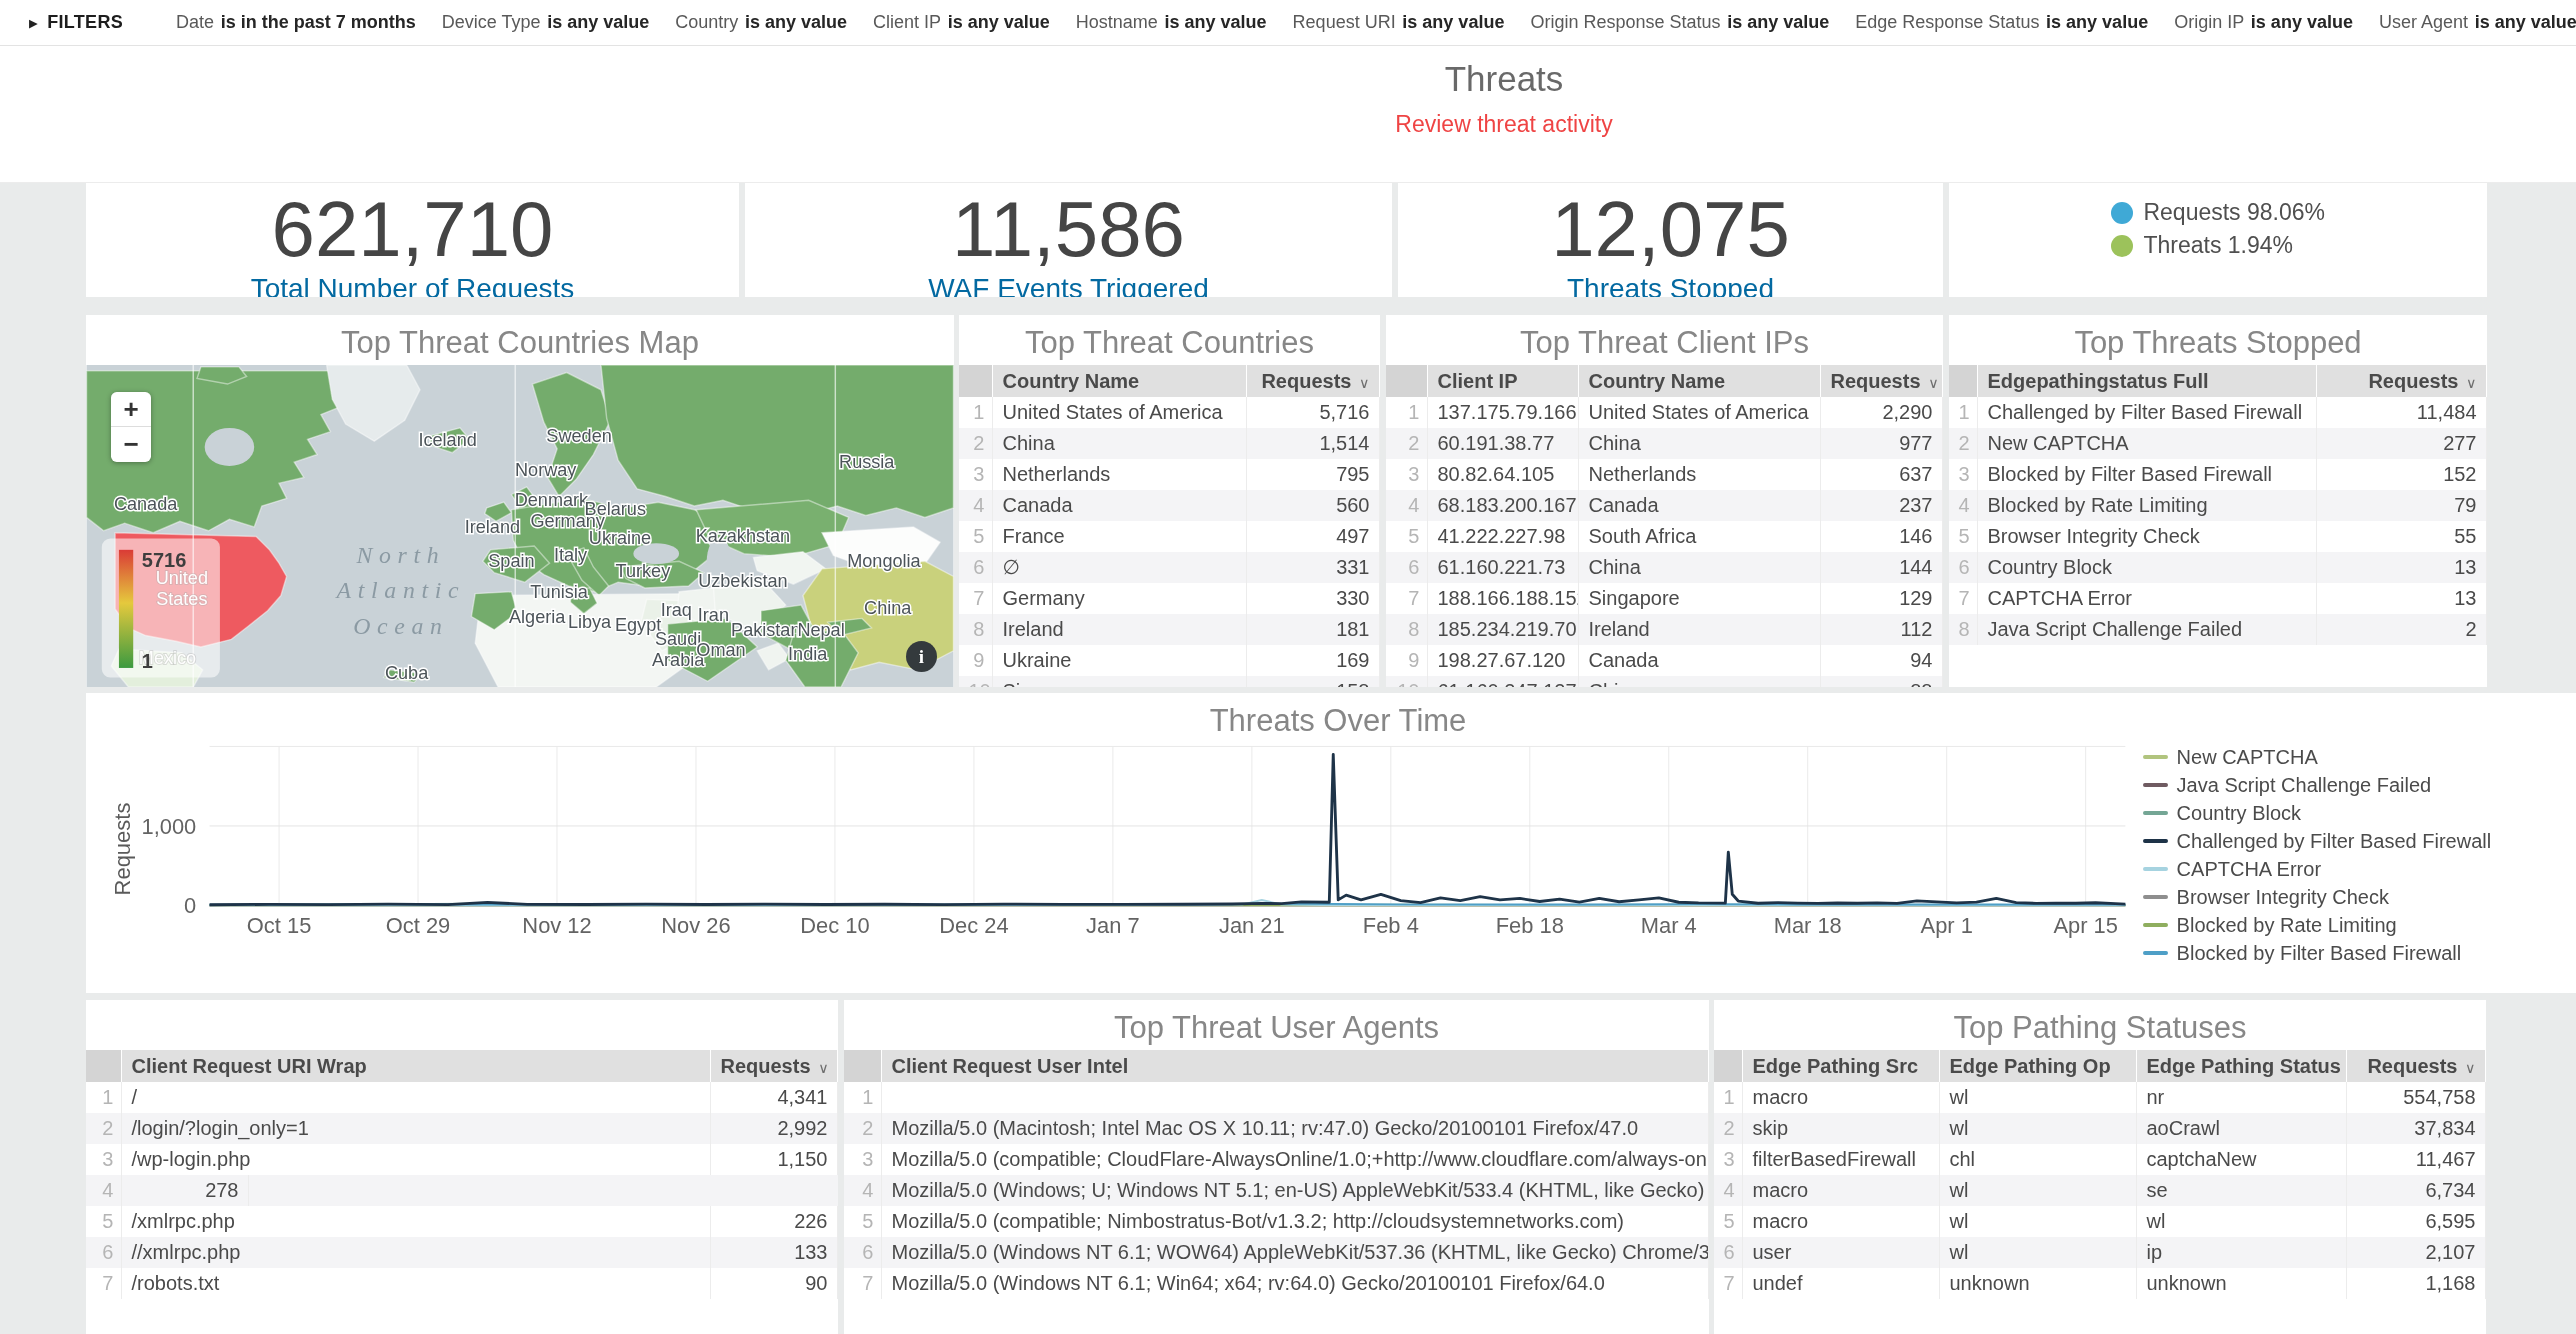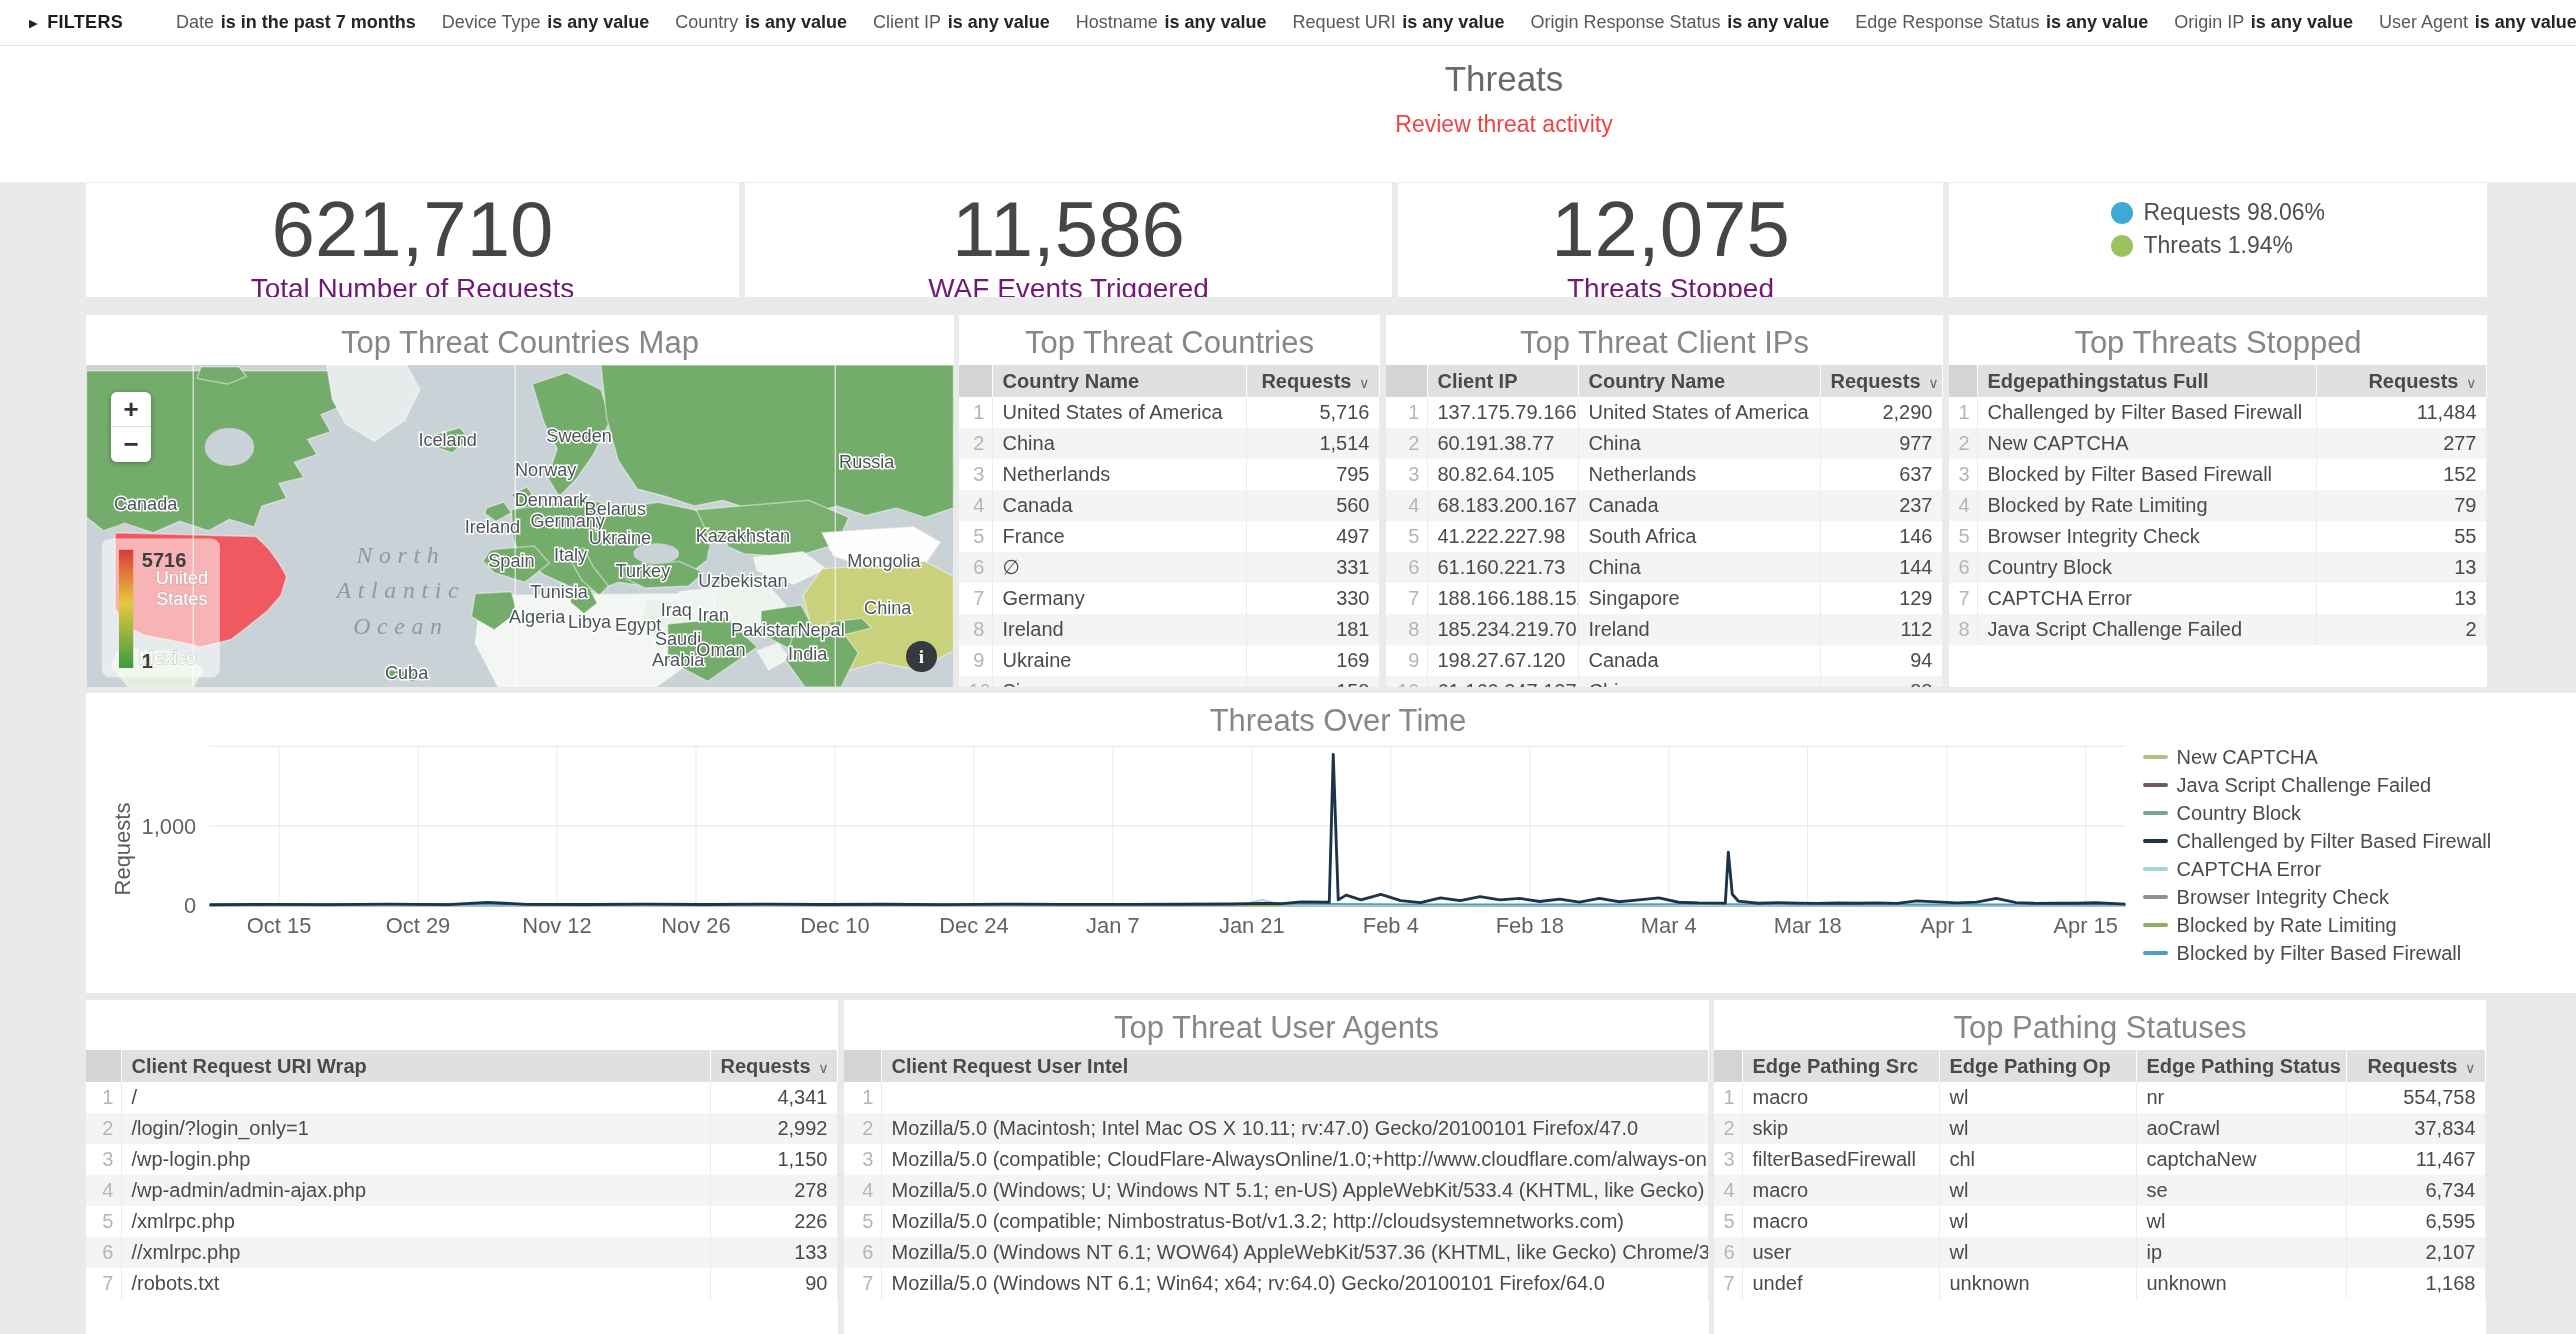--- a/index.html
+++ b/index.html
@@ -28,21 +28,21 @@
   .title-block { position:absolute; left:1504px; top:13.3px; transform:translateX(-50%); text-align:center; }
   .page-title { font-size:35px; color:#696969; font-weight:400; }
   .page-subtitle { font-size:23px; color:#ef4444; margin-top:11.4px; }
 
   
   .card { position:absolute; background:#fff; overflow:hidden; }
   .card-title { text-align:center; font-size:31px; color:#878787; font-weight:400; padding-top:9.5px; height:48px; }
 
   
   .stat-value { text-align:center; font-size:78px; color:#454545; margin-top:1.9px; line-height:88px; }
-  .stat-label { text-align:center; font-size:28px; color:#701a75; margin-top:0px; }
+  .stat-label { text-align:center; font-size:28px; color:#0369a1; margin-top:0px; }
   .ratio-title { text-align:center; font-size:31px; color:#878787; margin-top:13.3px; }
   .ratio-legend { width:fit-content; margin:13.3px auto 0 auto; }
   .ratio-item { display:flex; align-items:center; height:33px; font-size:23px; color:#4f4f4f; }
   .ratio-dot { width:22px; height:22px; border-radius:50%; margin-right:10.5px; flex:none; }
 
   
   .lk-table { position:absolute; left:0; top:50px; right:0; font-size:20px; }
   .lk-thead { display:flex; height:32px; line-height:32px; background:#e0e0e0; }
   .lk-th { font-weight:bold; color:#4a4a4a; padding:0 9.5px; border-right:1.9px solid #fff;
     overflow:hidden; white-space:nowrap; flex:none; }
@@ -529,21 +529,20 @@
           <div class="lk-td" style="width: 589px;">/login/?login_only=1</div>
           <div class="lk-td r" style="width: 127px;">2,992</div>
         </div>
         <div class="lk-tr">
           <div class="lk-td lk-num" style="width: 36px;">3</div>
           <div class="lk-td" style="width: 589px;">/wp-login.php</div>
           <div class="lk-td r" style="width: 127px;">1,150</div>
         </div>
         <div class="lk-tr even">
           <div class="lk-td lk-num" style="width: 36px;">4</div>
-          <div class="lk-td" style="width: 589px;">/wp-admin/admin-ajax.php</div>
           <div class="lk-td r" style="width: 127px;">278</div>
         </div>
         <div class="lk-tr">
           <div class="lk-td lk-num" style="width: 36px;">5</div>
           <div class="lk-td" style="width: 589px;">/xmlrpc.php</div>
           <div class="lk-td r" style="width: 127px;">226</div>
         </div>
         <div class="lk-tr even">
           <div class="lk-td lk-num" style="width: 36px;">6</div>
           <div class="lk-td" style="width: 589px;">//xmlrpc.php</div>

